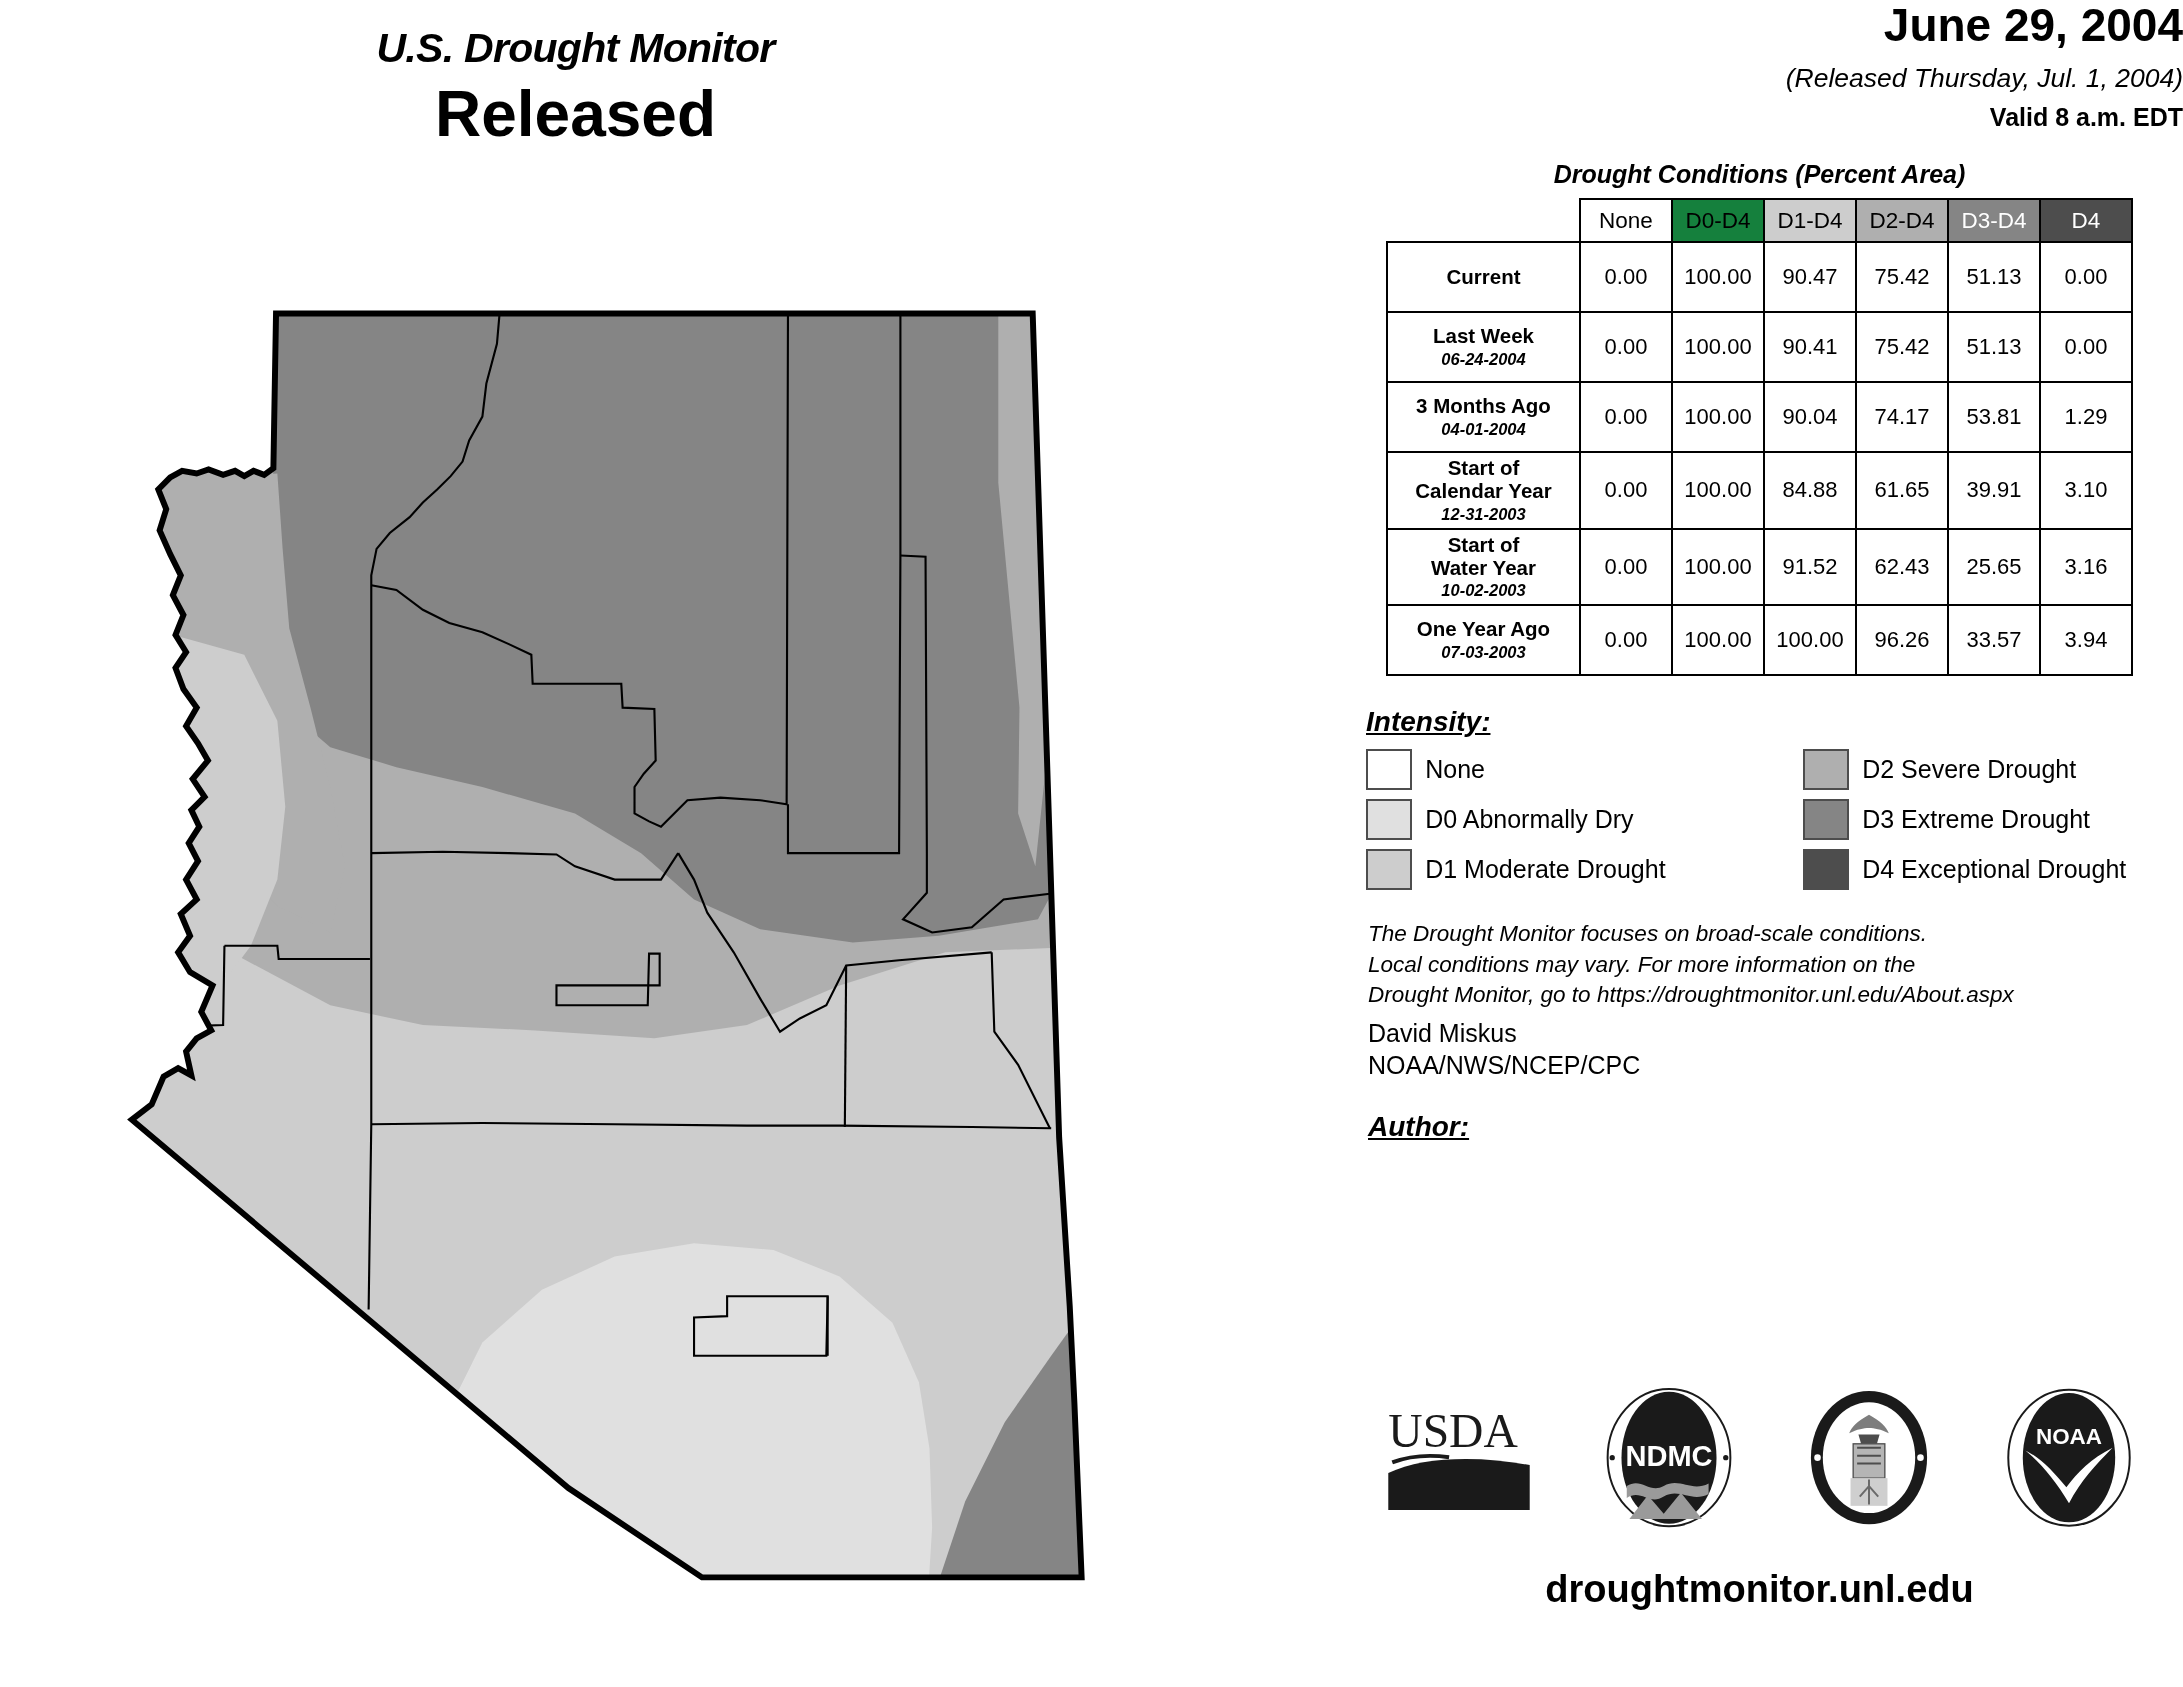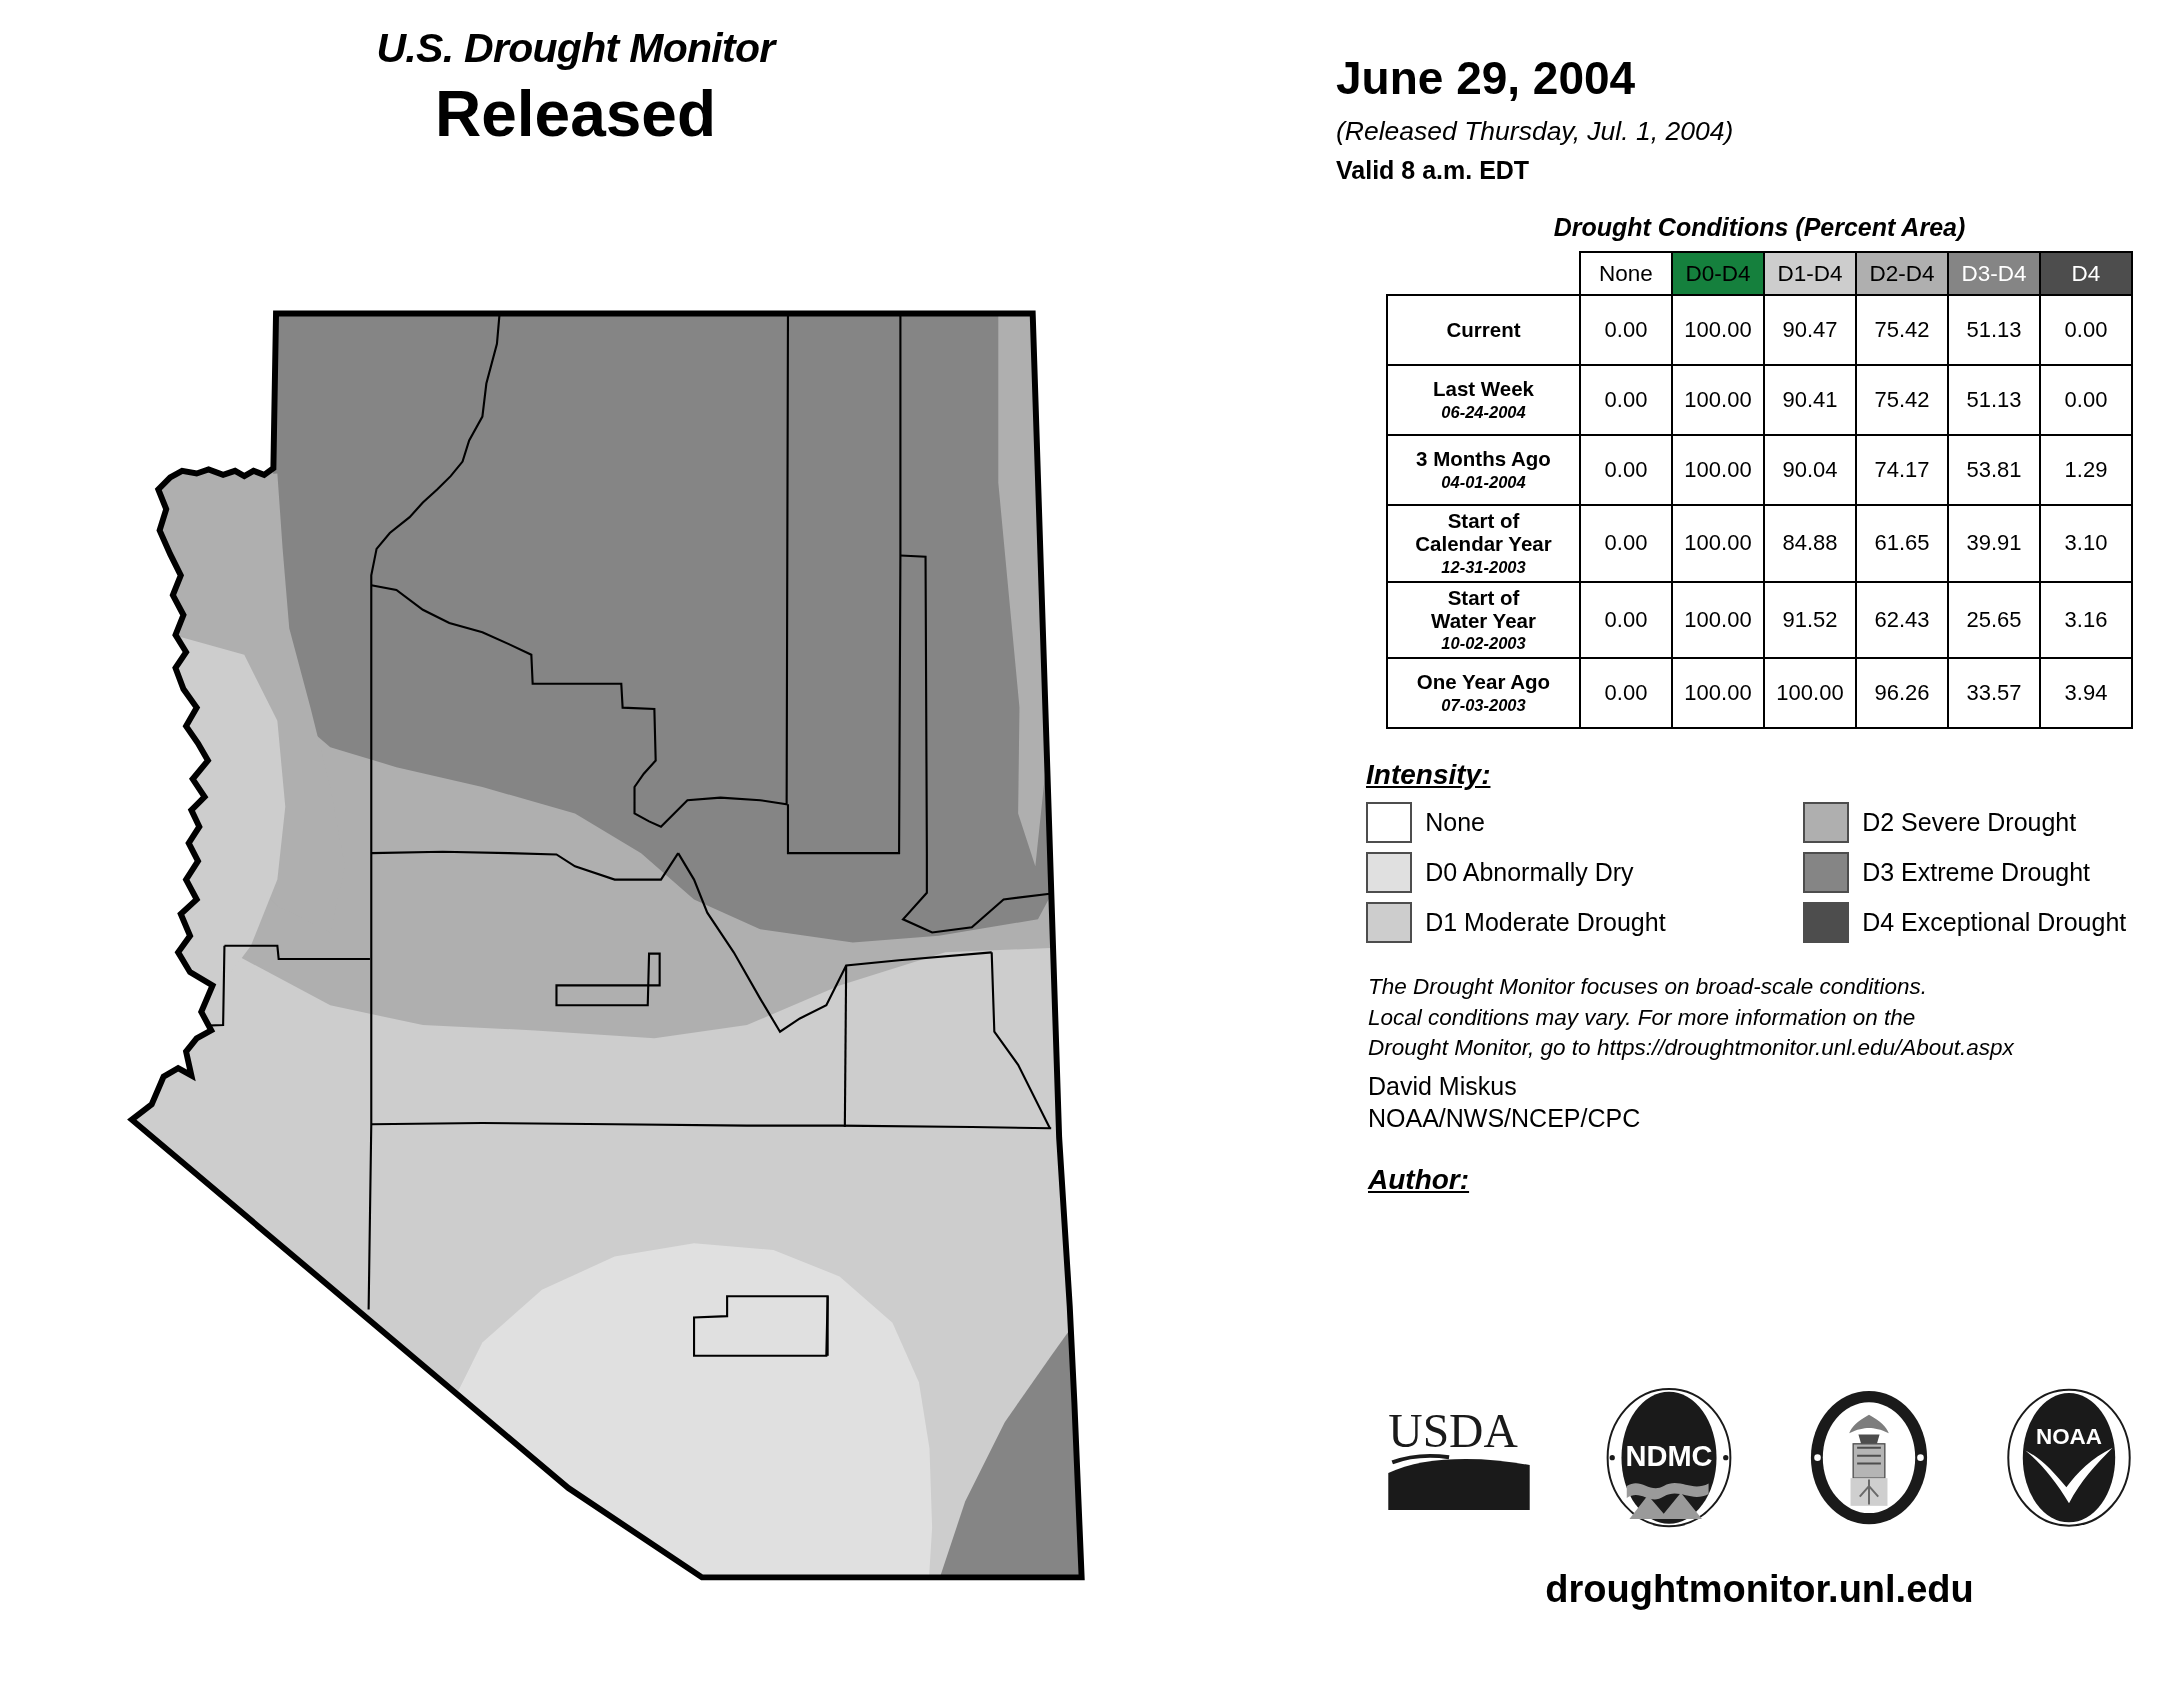--- a/index.html
+++ b/index.html
@@ -12,21 +12,21 @@
   #dm-title{font-size:41px;font-weight:bold;font-style:italic;letter-spacing:-0.7px;
             line-height:1.05;}
   #state-title{font-size:64px;font-weight:bold;line-height:1.1;margin-top:9.3px;}
 
   #map-wrap{position:absolute;left:112px;top:284px;width:1217px;height:1297px;}
   #map-svg{display:block;width:100%;height:100%;}
 
   
   #right-panel{position:absolute;left:1336px;top:0;width:847px;height:1687px;}
 
-  #date-block{text-align:left;padding-top:53px;}
+  #date-block{text-align:right;}
   #big-date{font-size:46px;font-weight:bold;line-height:1.1;}
   #released{font-size:26.5px;font-weight:normal;font-style:italic;margin-top:12px;}
   #valid{font-size:25px;font-weight:bold;margin-top:9.3px;}
 
   #table-caption{text-align:center;font-size:25px;font-style:italic;font-weight:bold;
                  margin-top:28px;}
 
   #cond-table{border-collapse:collapse;margin:9.3px auto 0 auto;width:745px;
               table-layout:fixed;}
   #cond-table td,#cond-table th{border:2px solid #000;text-align:center;

